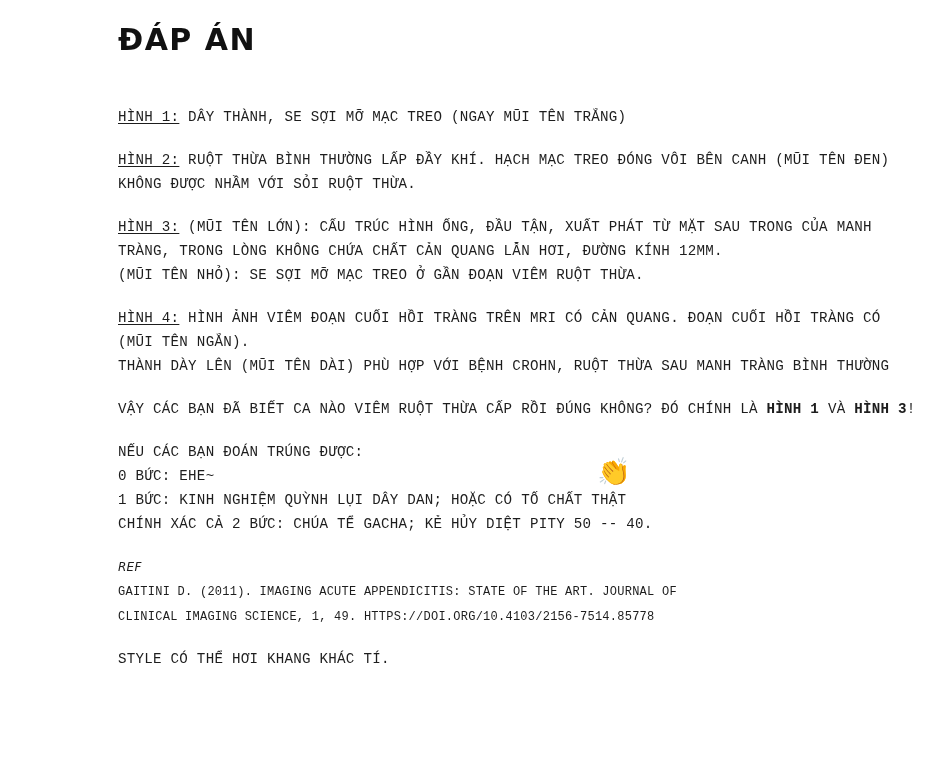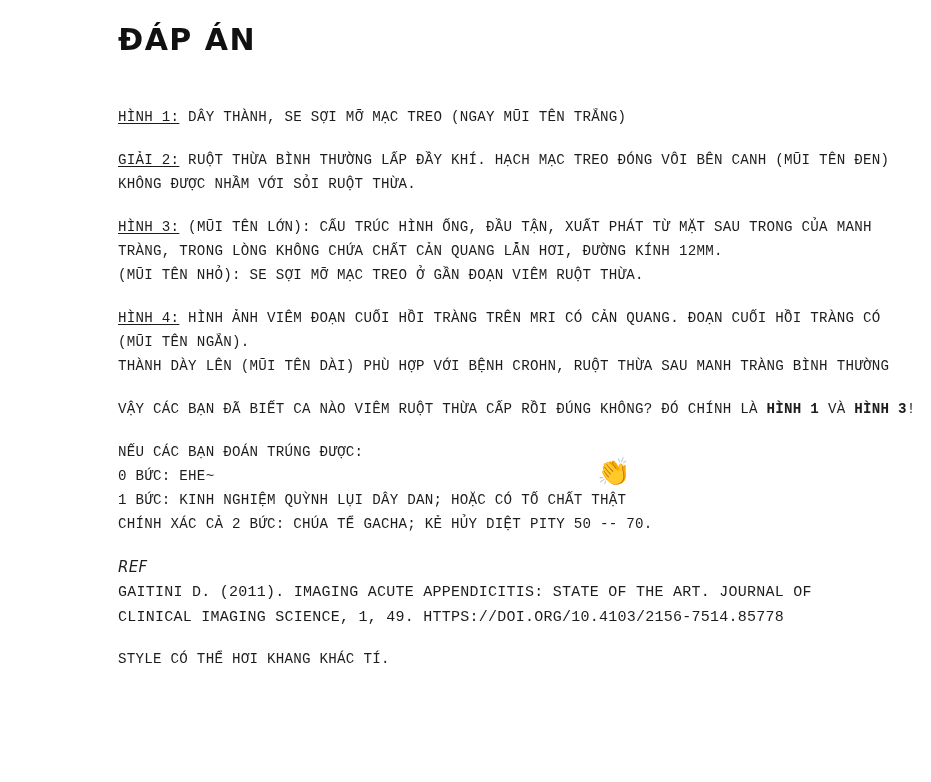--- a/index.html
+++ b/index.html
@@ -56,21 +56,21 @@
     text-underline-offset: 2px;
   }
   .bold {
     font-weight: 700;
   }
   .list-block {
     margin: 0 0 19px 0;
   }
   .ref-block {
     margin: 0 0 17px 0;
-    font-size: 15px;
+    font-size: 12px;
     line-height: 25px;
   }
   .ref-head {
     font-style: italic;
     display: block;
   }
   .clap {
     position: absolute;
     left: 597px;
     top: 458px;
@@ -86,21 +86,21 @@
 
   <div class="title">ĐÁP ÁN</div>
 
   <div class="body-block">
 
     <div class="para">
       <span class="line"><span class="lbl">HÌNH 1:</span><span> DÂY THÀNH, SE SỢI MỠ MẠC TREO (NGAY MŨI TÊN TRẮNG)</span></span>
     </div>
 
     <div class="para">
-      <span class="line"><span class="lbl">GIẢI 2:</span><span> RUỘT THỪA BÌNH THƯỜNG LẤP ĐẦY KHÍ. HẠCH MẠC TREO ĐÓNG VÔI BÊN CANH (MŨI TÊN ĐEN)</span></span>
+      <span class="line"><span class="lbl">HÌNH 2:</span><span> RUỘT THỪA BÌNH THƯỜNG LẤP ĐẦY KHÍ. HẠCH MẠC TREO ĐÓNG VÔI BÊN CANH (MŨI TÊN ĐEN)</span></span>
       <span class="line">KHÔNG ĐƯỢC NHẦM VỚI SỎI RUỘT THỪA.</span>
     </div>
 
     <div class="para">
       <span class="line"><span class="lbl">HÌNH 3:</span><span> (MŨI TÊN LỚN): CẤU TRÚC HÌNH ỐNG, ĐẦU TẬN, XUẤT PHÁT TỪ MẶT SAU TRONG CỦA MANH</span></span>
       <span class="line">TRÀNG, TRONG LÒNG KHÔNG CHỨA CHẤT CẢN QUANG LẪN HƠI, ĐƯỜNG KÍNH 12MM.</span>
       <span class="line">(MŨI TÊN NHỎ): SE SỢI MỠ MẠC TREO Ở GẦN ĐOẠN VIÊM RUỘT THỪA.</span>
     </div>
 
     <div class="para">
@@ -110,21 +110,21 @@
     </div>
 
     <div class="para">
       <span class="line"><span>VẬY CÁC BẠN ĐÃ BIẾT CA NÀO VIÊM RUỘT THỪA CẤP RỒI ĐÚNG KHÔNG? ĐÓ CHÍNH LÀ </span><span class="bold">HÌNH 1</span><span> VÀ </span><span class="bold">HÌNH 3</span><span>!</span></span>
     </div>
 
     <div class="list-block">
       <span class="line">NẾU CÁC BẠN ĐOÁN TRÚNG ĐƯỢC:</span>
       <span class="line">0 BỨC: EHE~</span>
       <span class="line">1 BỨC: KINH NGHIỆM QUỲNH LỤI DÂY DAN; HOẶC CÓ TỐ CHẤT THẬT</span>
-      <span class="line">CHÍNH XÁC CẢ 2 BỨC: CHÚA TỂ GACHA; KẺ HỦY DIỆT PITY 50 -- 70.</span>
+      <span class="line">CHÍNH XÁC CẢ 2 BỨC: CHÚA TỂ GACHA; KẺ HỦY DIỆT PITY 50 -- 40.</span>
     </div>
 
     <div class="ref-block">
       <span class="ref-head">REF</span>
       <span class="line">GAITINI D. (2011). IMAGING ACUTE APPENDICITIS: STATE OF THE ART. JOURNAL OF</span>
       <span class="line">CLINICAL IMAGING SCIENCE, 1, 49. HTTPS://DOI.ORG/10.4103/2156-7514.85778</span>
     </div>
 
 
     <div class="para tight">

